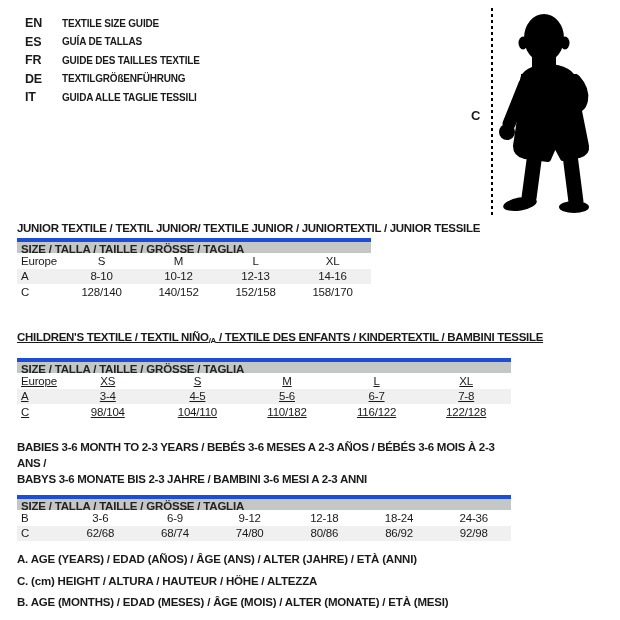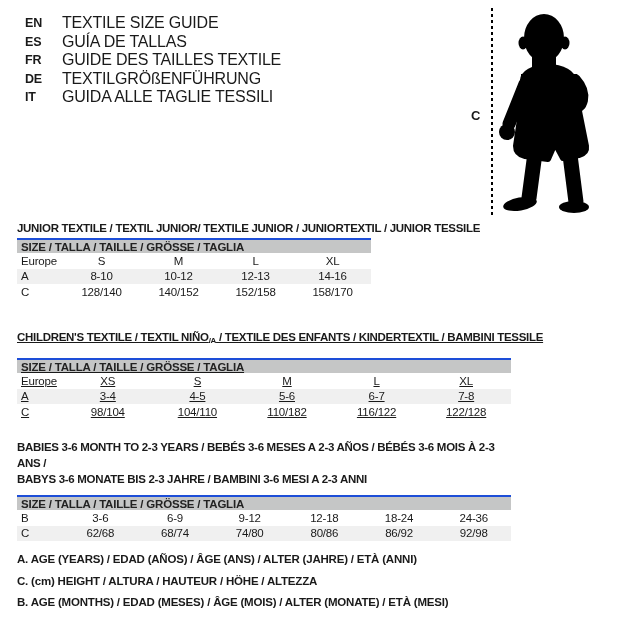--- a/index.html
+++ b/index.html
@@ -9,21 +9,21 @@
     color:#1a1a1a;
     position:relative;
     letter-spacing:-0.2px;
   }
   .page { position:absolute; inset:0; background:#fff; }
 
   
   .lang-list { position:absolute; left:25px; top:14px; list-style:none; }
   .lang-row { display:flex; height:18.5px; align-items:center; }
   .lang-code { width:37px; font-weight:bold; font-size:12.5px; }
-  .lang-label { font-weight:normal; font-size:16px; white-space:nowrap; }
+  .lang-label { font-weight:bold; font-size:10px; white-space:nowrap; }
 
   
   .measure-line {
     position:absolute; left:491px; top:8px; width:2px; height:207px;
     background:repeating-linear-gradient(to bottom, #000 0 3px, transparent 3px 6px);
   }
   .measure-label {
     position:absolute; left:471px; top:108px;
     font-weight:bold; font-size:13px;
   }
@@ -39,21 +39,21 @@
     letter-spacing:-0.3px; white-space:nowrap;
   }
   .sec-title .sub { font-size:8px; vertical-align:-2px; }
   .sec1 .sec-title { margin-bottom:3px; }
   .sec2 .sec-title { margin-bottom:11px; }
   .sec3 .sec-title { line-height:16px; margin-bottom:8px; white-space:normal; }
 
   .band {
     height:15px; line-height:14px;
     background:var(--band, #c5c6c6);
-    border-top:2px solid #1d4ed8;
+    border-top:4px solid #1d4ed8;
     font-weight:bold; font-size:11.5px; padding-left:4px;
     color:#222; white-space:nowrap; overflow:hidden;
   }
   .t-row { display:flex; height:15.5px; align-items:center; font-size:11.5px; }
   .rows .t-row:nth-child(even) { background:var(--stripe, #f0f0f0); }
   .t-row .c { flex:1; text-align:center; white-space:nowrap; }
   .t-row .c:first-child { flex:0 0 46px; text-align:left; padding-left:4px; }
 
   
   .footnotes { position:absolute; left:17px; top:549px; }

